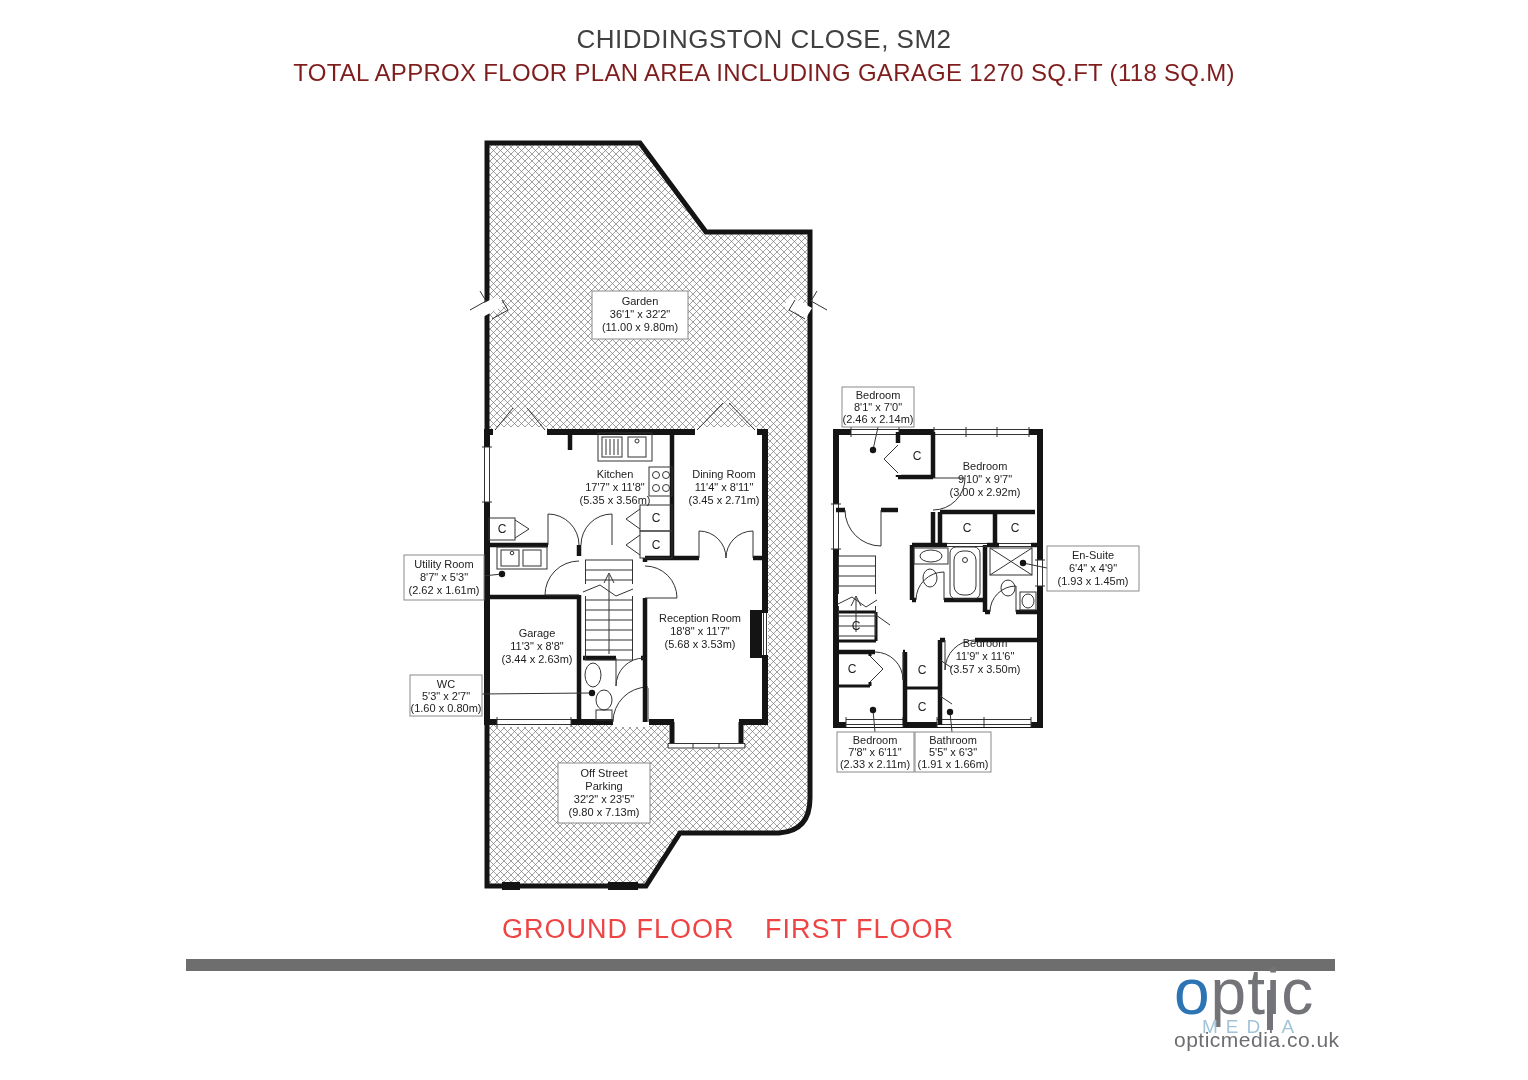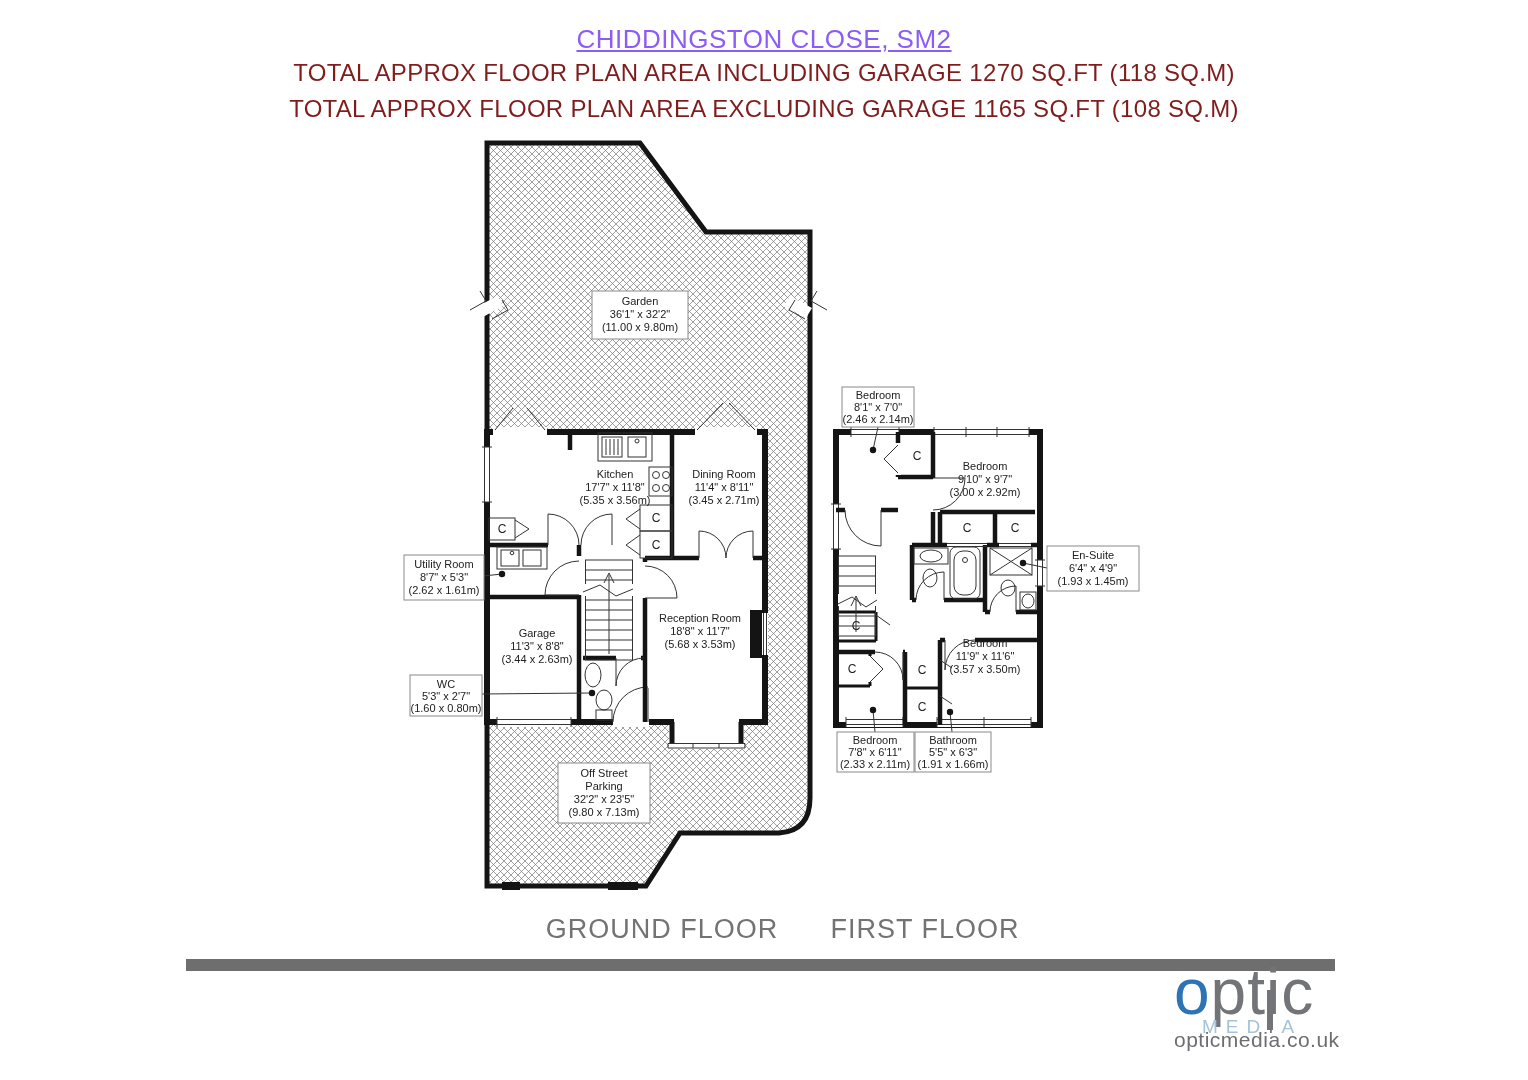--- a/index.html
+++ b/index.html
@@ -1,23 +1,23 @@
 <!DOCTYPE html>
 <html><head>
 <meta charset="utf-8">
 <style>
   html,body{margin:0;padding:0;background:#fff;}
   #page{position:relative;width:1528px;height:1080px;background:#fff;overflow:hidden;
         font-family:"Liberation Sans", sans-serif;}
   .hdr{position:absolute;left:0;width:1528px;text-align:center;}
-  #title{top:24px;font-size:26px;color:#8b5cf6;letter-spacing:.5px;text-decoration:underline;}
+  #title{top:24px;font-size:26px;color:#404040;letter-spacing:.5px;}
   .sub{font-size:24px;color:#7f1d1d;letter-spacing:.3px;}
   #sub1{top:59px;} #sub2{top:95px;}
-  .floorcap{position:absolute;top:914px;width:320px;text-align:center;
-            font-size:27px;color:#737373;letter-spacing:1px;}
+  .floorcap{position:absolute;top:914px;width:320px;text-align:left;
+            font-size:27px;color:#ef4444;letter-spacing:1px;}
   #gfcap{left:502px;} #ffcap{left:765px;}
   #divbar{position:absolute;left:186px;top:959px;width:1149px;height:12px;background:#6e6e6e;}
   #disclaimer{position:absolute;left:205px;top:995px;width:782px;font-size:17px;
               line-height:1.32;color:#4a4a4a;text-align:justify;}
   #logo{position:absolute;left:1174px;top:960px;width:220px;}
   #logoword{font-size:64px;letter-spacing:1px;color:#737477;line-height:1;}
   #logoword .blue{color:#2d74b5;}
   #logostem{position:absolute;left:93px;top:30px;width:6px;height:40px;background:#737477;}
   #logomedia{position:absolute;left:28px;top:44px;font-size:19px;letter-spacing:8px;color:#a3c4d8;margin-top:12px;}
   #logomedia .dark{color:#737477;}
@@ -30,21 +30,20 @@
   .thin{stroke:#333;fill:none;stroke-width:1;}
   .box{fill:#fff;stroke:#8a8a8a;stroke-width:1;}
 </style>
 </head>
 <body>
 
 <div id="page">
 
   <div class="hdr" id="title">CHIDDINGSTON CLOSE, SM2</div>
   <div class="hdr sub" id="sub1">TOTAL APPROX FLOOR PLAN AREA INCLUDING GARAGE 1270 SQ.FT (118 SQ.M)</div>
-  <div class="hdr sub" id="sub2">TOTAL APPROX FLOOR PLAN AREA EXCLUDING GARAGE 1165 SQ.FT (108 SQ.M)</div>
 
   <svg width="1528" height="1080" viewBox="0 0 1528 1080">
     <defs>
       <pattern id="hatch" width="7" height="7" patternUnits="userSpaceOnUse">
         <path d="M0,0 L7,7 M7,0 L0,7" stroke="#777" stroke-width="0.7" fill="none"></path>
       </pattern>
     </defs>
 
     <g>
 

